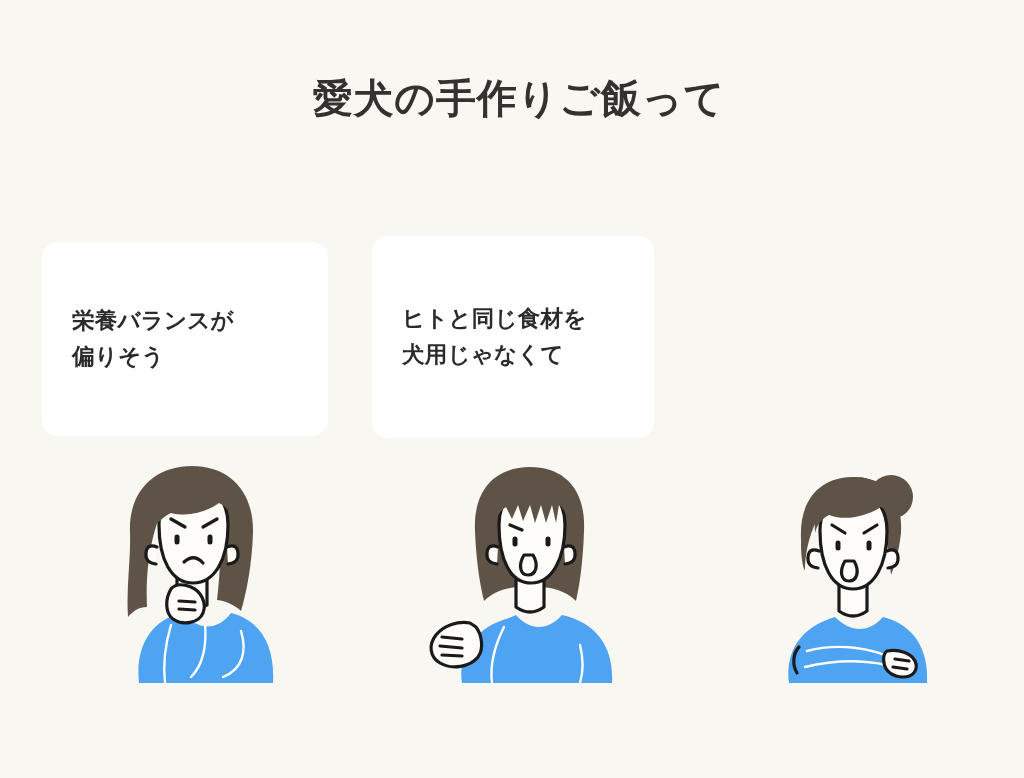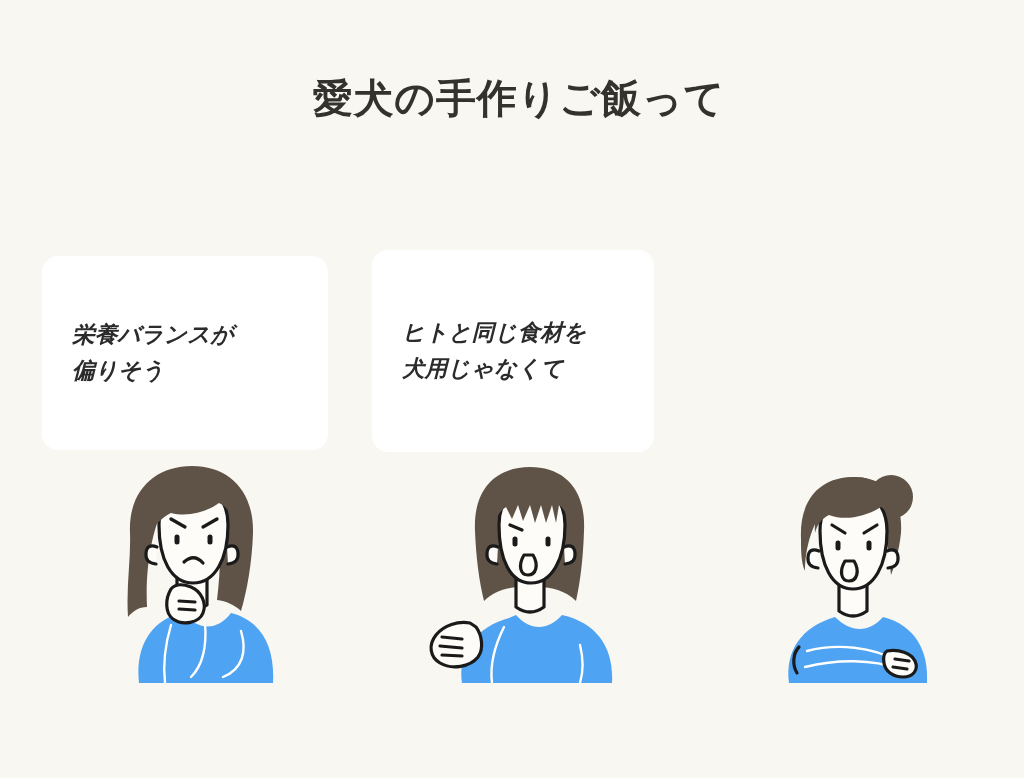--- a/index.html
+++ b/index.html
@@ -39,24 +39,23 @@
     margin-left: 7px;
   }
   .headline .line {
     display: block;
   }
 
   
   .cards {
     position: absolute;
     left: 42px;
-    top: 250px;
+    top: 236px;
     width: 940px;
     height: 205px;
-    font-style: italic;
   }
   .card {
     position: absolute;
     background: #ffffff;
     border-radius: 16px;
     box-sizing: border-box;
     padding: 0 30px;
     display: flex;
     align-items: center;
   }

